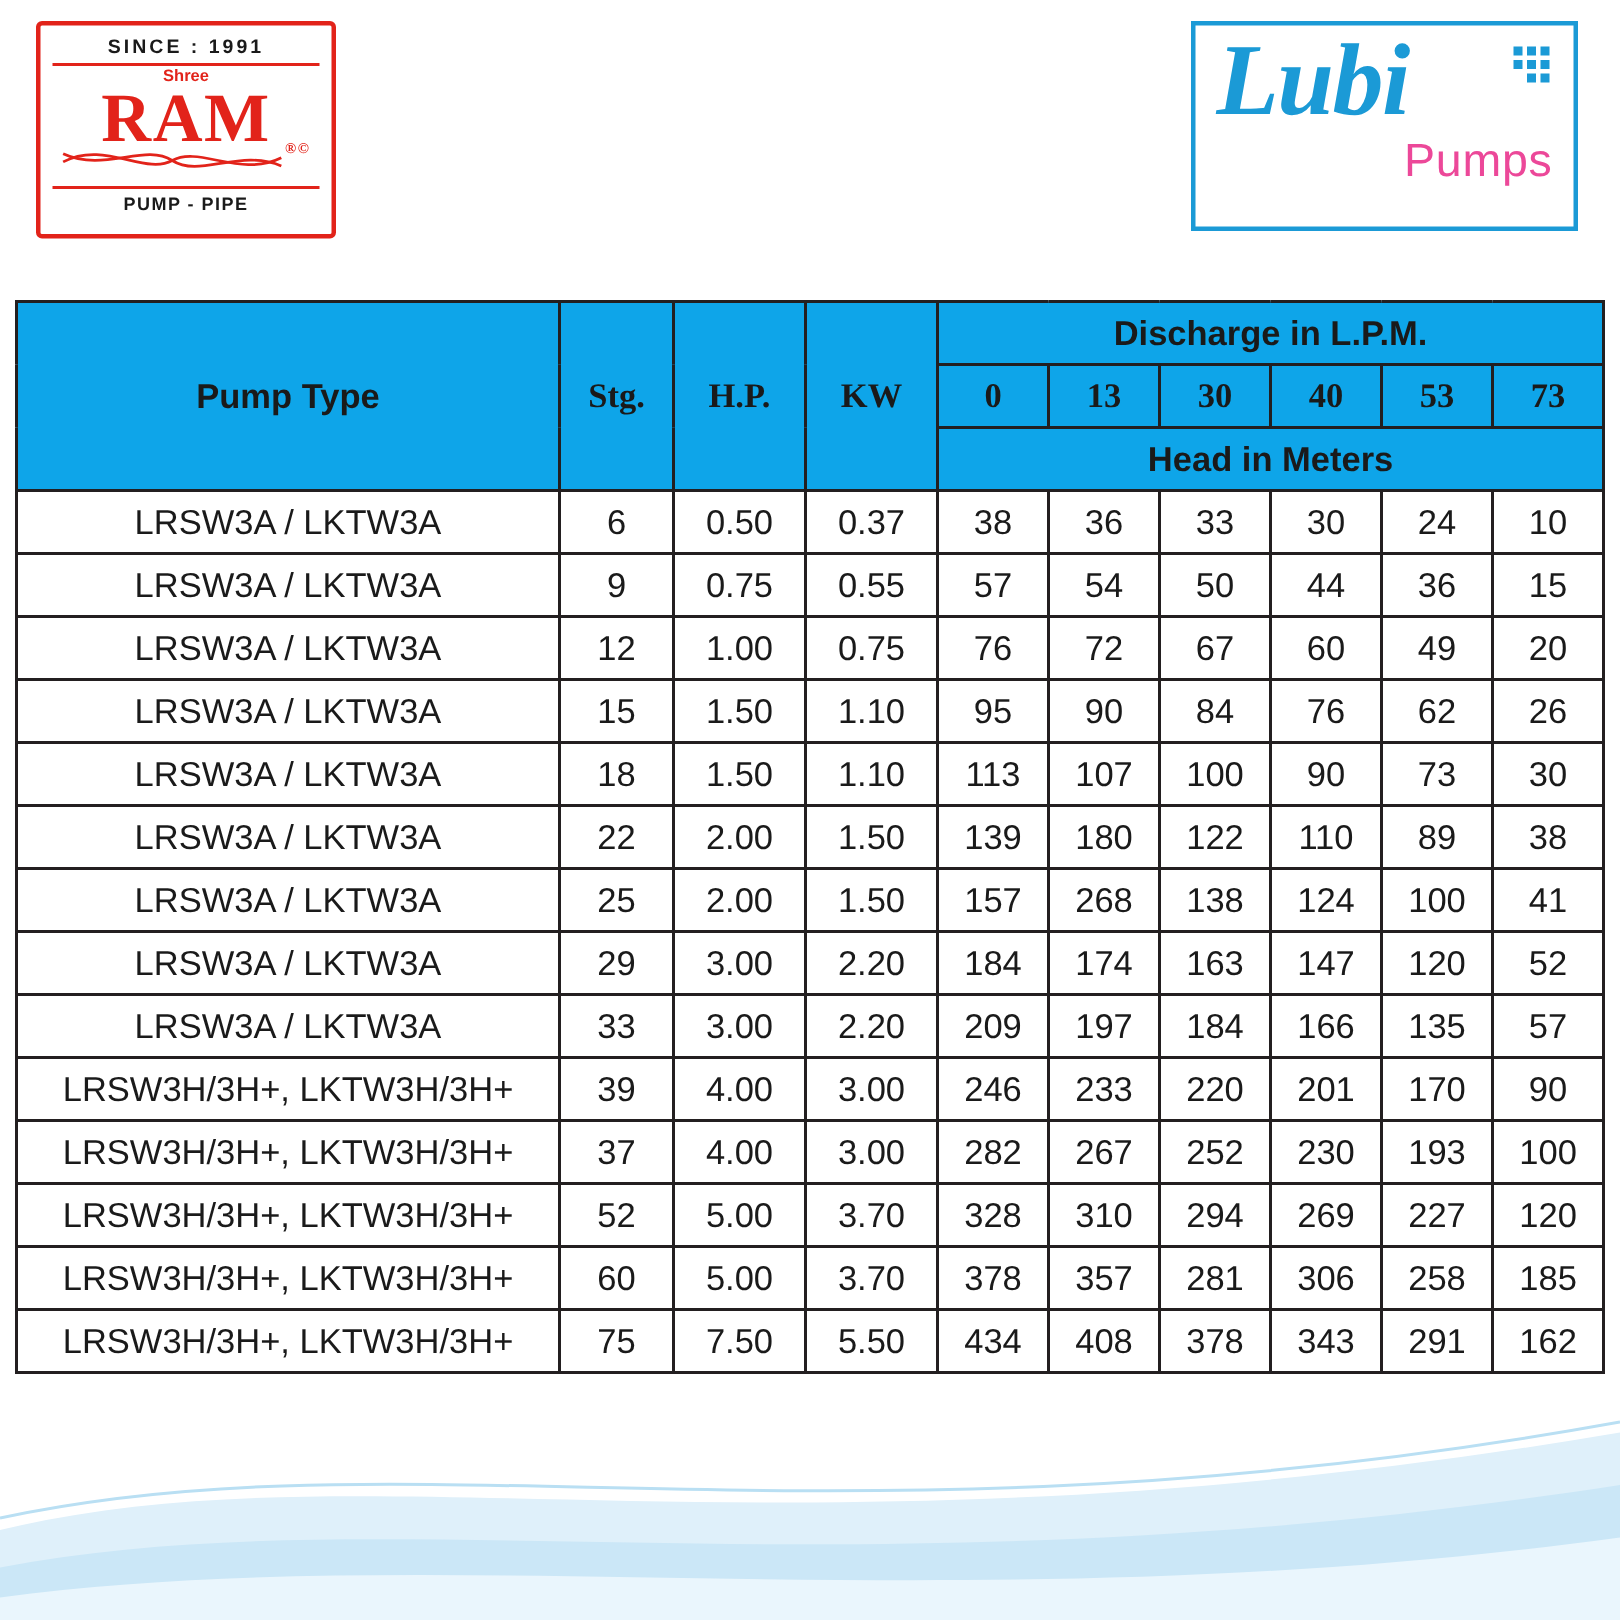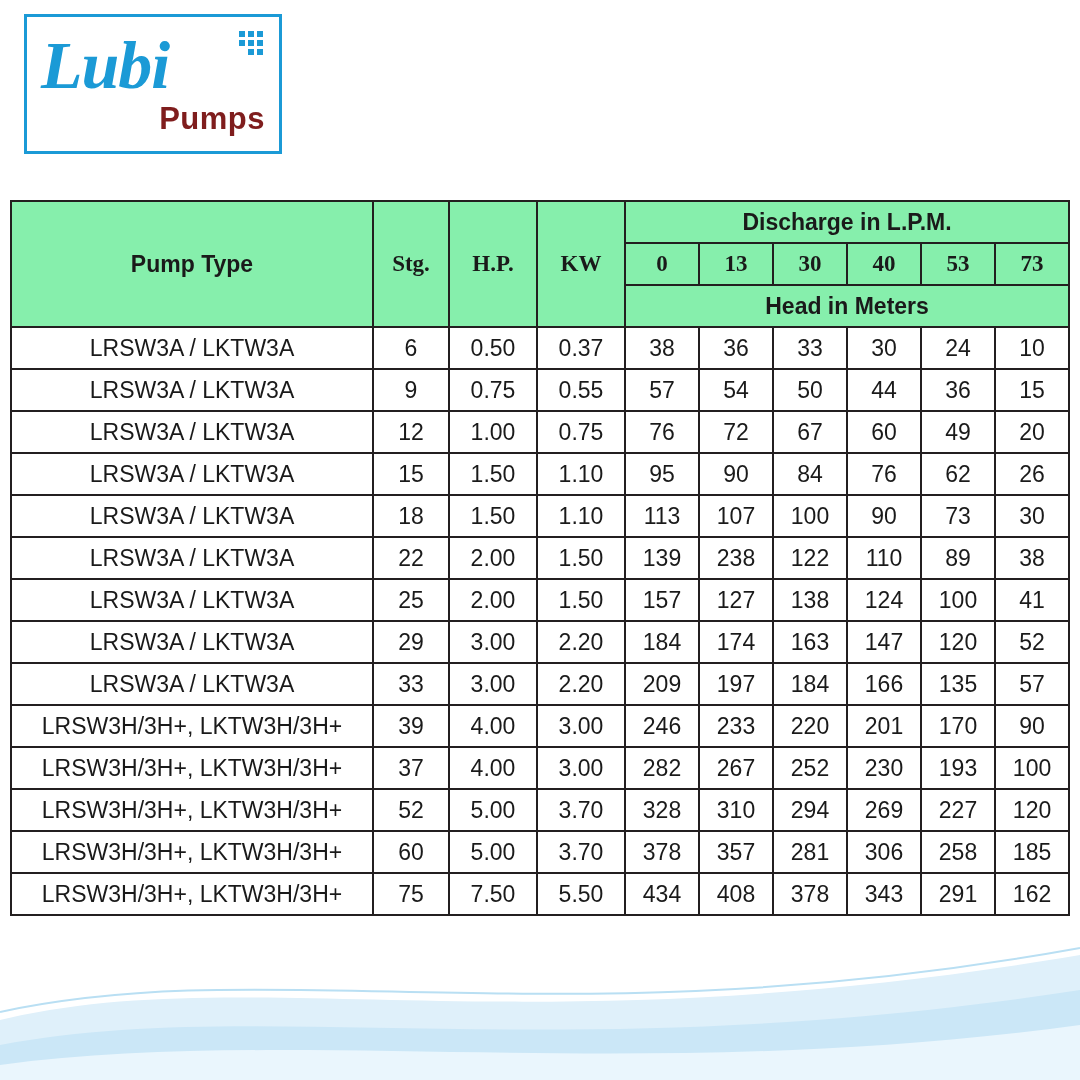--- a/index.html
+++ b/index.html
@@ -105,21 +105,21 @@
   }
 
   
   .lubi-logo {
     width: 258px;
     height: 140px;
     border: 3px solid #1b9ad6;
     box-sizing: border-box;
     background: #fff;
     position: relative;
-    padding: 14px 14px;
+    padding: 2px 14px;
   }
   .lubi-word {
     font-family: "Liberation Serif", serif;
     font-style: italic;
     font-weight: bold;
     font-size: 68px;
     color: #1b9ad6;
     line-height: 1;
     letter-spacing: -1px;
   }
@@ -133,22 +133,22 @@
   .lubi-dots i {
     position: absolute;
     width: 6px;
     height: 6px;
     background: #1b9ad6;
     display: block;
   }
   .lubi-pumps {
     text-align: right;
     font-size: 31px;
-    font-weight: bold;
-    color: #7f1d1d;
+    font-weight: normal;
+    color: #ec4899;
     margin-top: 2px;
     letter-spacing: 0.5px;
   }
 
   
   .table-wrap {
     position: relative;
     z-index: 2;
     margin: 0 10px;
   }
@@ -161,21 +161,21 @@
   table.spec th, table.spec td {
     border: 2px solid #231f20;
     font-size: 23px;
     color: #1a1a1a;
     text-align: center;
     padding: 0;
     height: 40px;
     font-weight: normal;
   }
   table.spec thead th {
-    background: #86efac;
+    background: #0ea5e9;
     font-weight: bold;
   }
   th.pump-type {
     text-align: left;
     padding-left: 18px;
     font-size: 26px;
   }
   th.big {
     font-size: 28px;
     font-family: Liberation Serif, serif;
@@ -204,20 +204,35 @@
 
 <svg class="bg-waves" viewBox="0 0 1080 180" preserveAspectRatio="none">
   <path d="M0,120 C250,60 520,150 1080,55 L1080,180 L0,180 Z" fill="#dff0fa"></path>
   <path d="M0,145 C260,95 560,170 1080,90 L1080,180 L0,180 Z" fill="#cbe7f7"></path>
   <path d="M0,165 C300,125 640,185 1080,125 L1080,180 L0,180 Z" fill="#eaf6fd"></path>
   <path d="M0,112 C280,52 560,142 1080,48" fill="none" stroke="#b9dff3" stroke-width="2"></path>
 </svg>
 
 <div class="header">
 
+  <div class="ram-logo">
+    <div class="ram-since">SINCE : 1991</div>
+    <div class="ram-rule"></div>
+    <div class="ram-shree">Shree</div>
+    <div class="ram-word">
+      <span>RAM</span>
+      <span class="ram-reg">®©</span>
+    </div>
+    <svg class="ram-swirl" viewBox="0 0 180 22" preserveAspectRatio="none">
+      <path d="M10,12 C40,-4 70,22 90,11 C110,0 140,24 170,9" fill="none" stroke="#e2231a" stroke-width="2"></path>
+      <path d="M10,6 C40,20 70,-2 90,11 C110,24 140,2 170,15" fill="none" stroke="#e2231a" stroke-width="2"></path>
+    </svg>
+    <div class="ram-bottom-rule"></div>
+    <div class="ram-tag">PUMP - PIPE</div>
+  </div>
 
   <div class="lubi-logo">
     <div class="lubi-dots">
       <i style="left:0;top:0"></i>
         <i style="left:9px;top:0"></i>
         <i style="left:18px;top:0"></i>
       <i style="left:0;top:9px"></i>
         <i style="left:9px;top:9px"></i>
         <i style="left:18px;top:9px"></i>
       <i style="left:9px;top:18px"></i>
@@ -323,33 +338,33 @@
           <td class="num">90</td>
           <td class="num">73</td>
           <td class="num">30</td>
         </tr>
         <tr>
           <td class="ptype">LRSW3A / LKTW3A</td>
           <td class="num">22</td>
           <td class="num">2.00</td>
           <td class="num">1.50</td>
           <td class="num">139</td>
-          <td class="num">238</td>
+          <td class="num">180</td>
           <td class="num">122</td>
           <td class="num">110</td>
           <td class="num">89</td>
           <td class="num">38</td>
         </tr>
         <tr>
           <td class="ptype">LRSW3A / LKTW3A</td>
           <td class="num">25</td>
           <td class="num">2.00</td>
           <td class="num">1.50</td>
           <td class="num">157</td>
-          <td class="num">127</td>
+          <td class="num">268</td>
           <td class="num">138</td>
           <td class="num">124</td>
           <td class="num">100</td>
           <td class="num">41</td>
         </tr>
         <tr>
           <td class="ptype">LRSW3A / LKTW3A</td>
           <td class="num">29</td>
           <td class="num">3.00</td>
           <td class="num">2.20</td>

